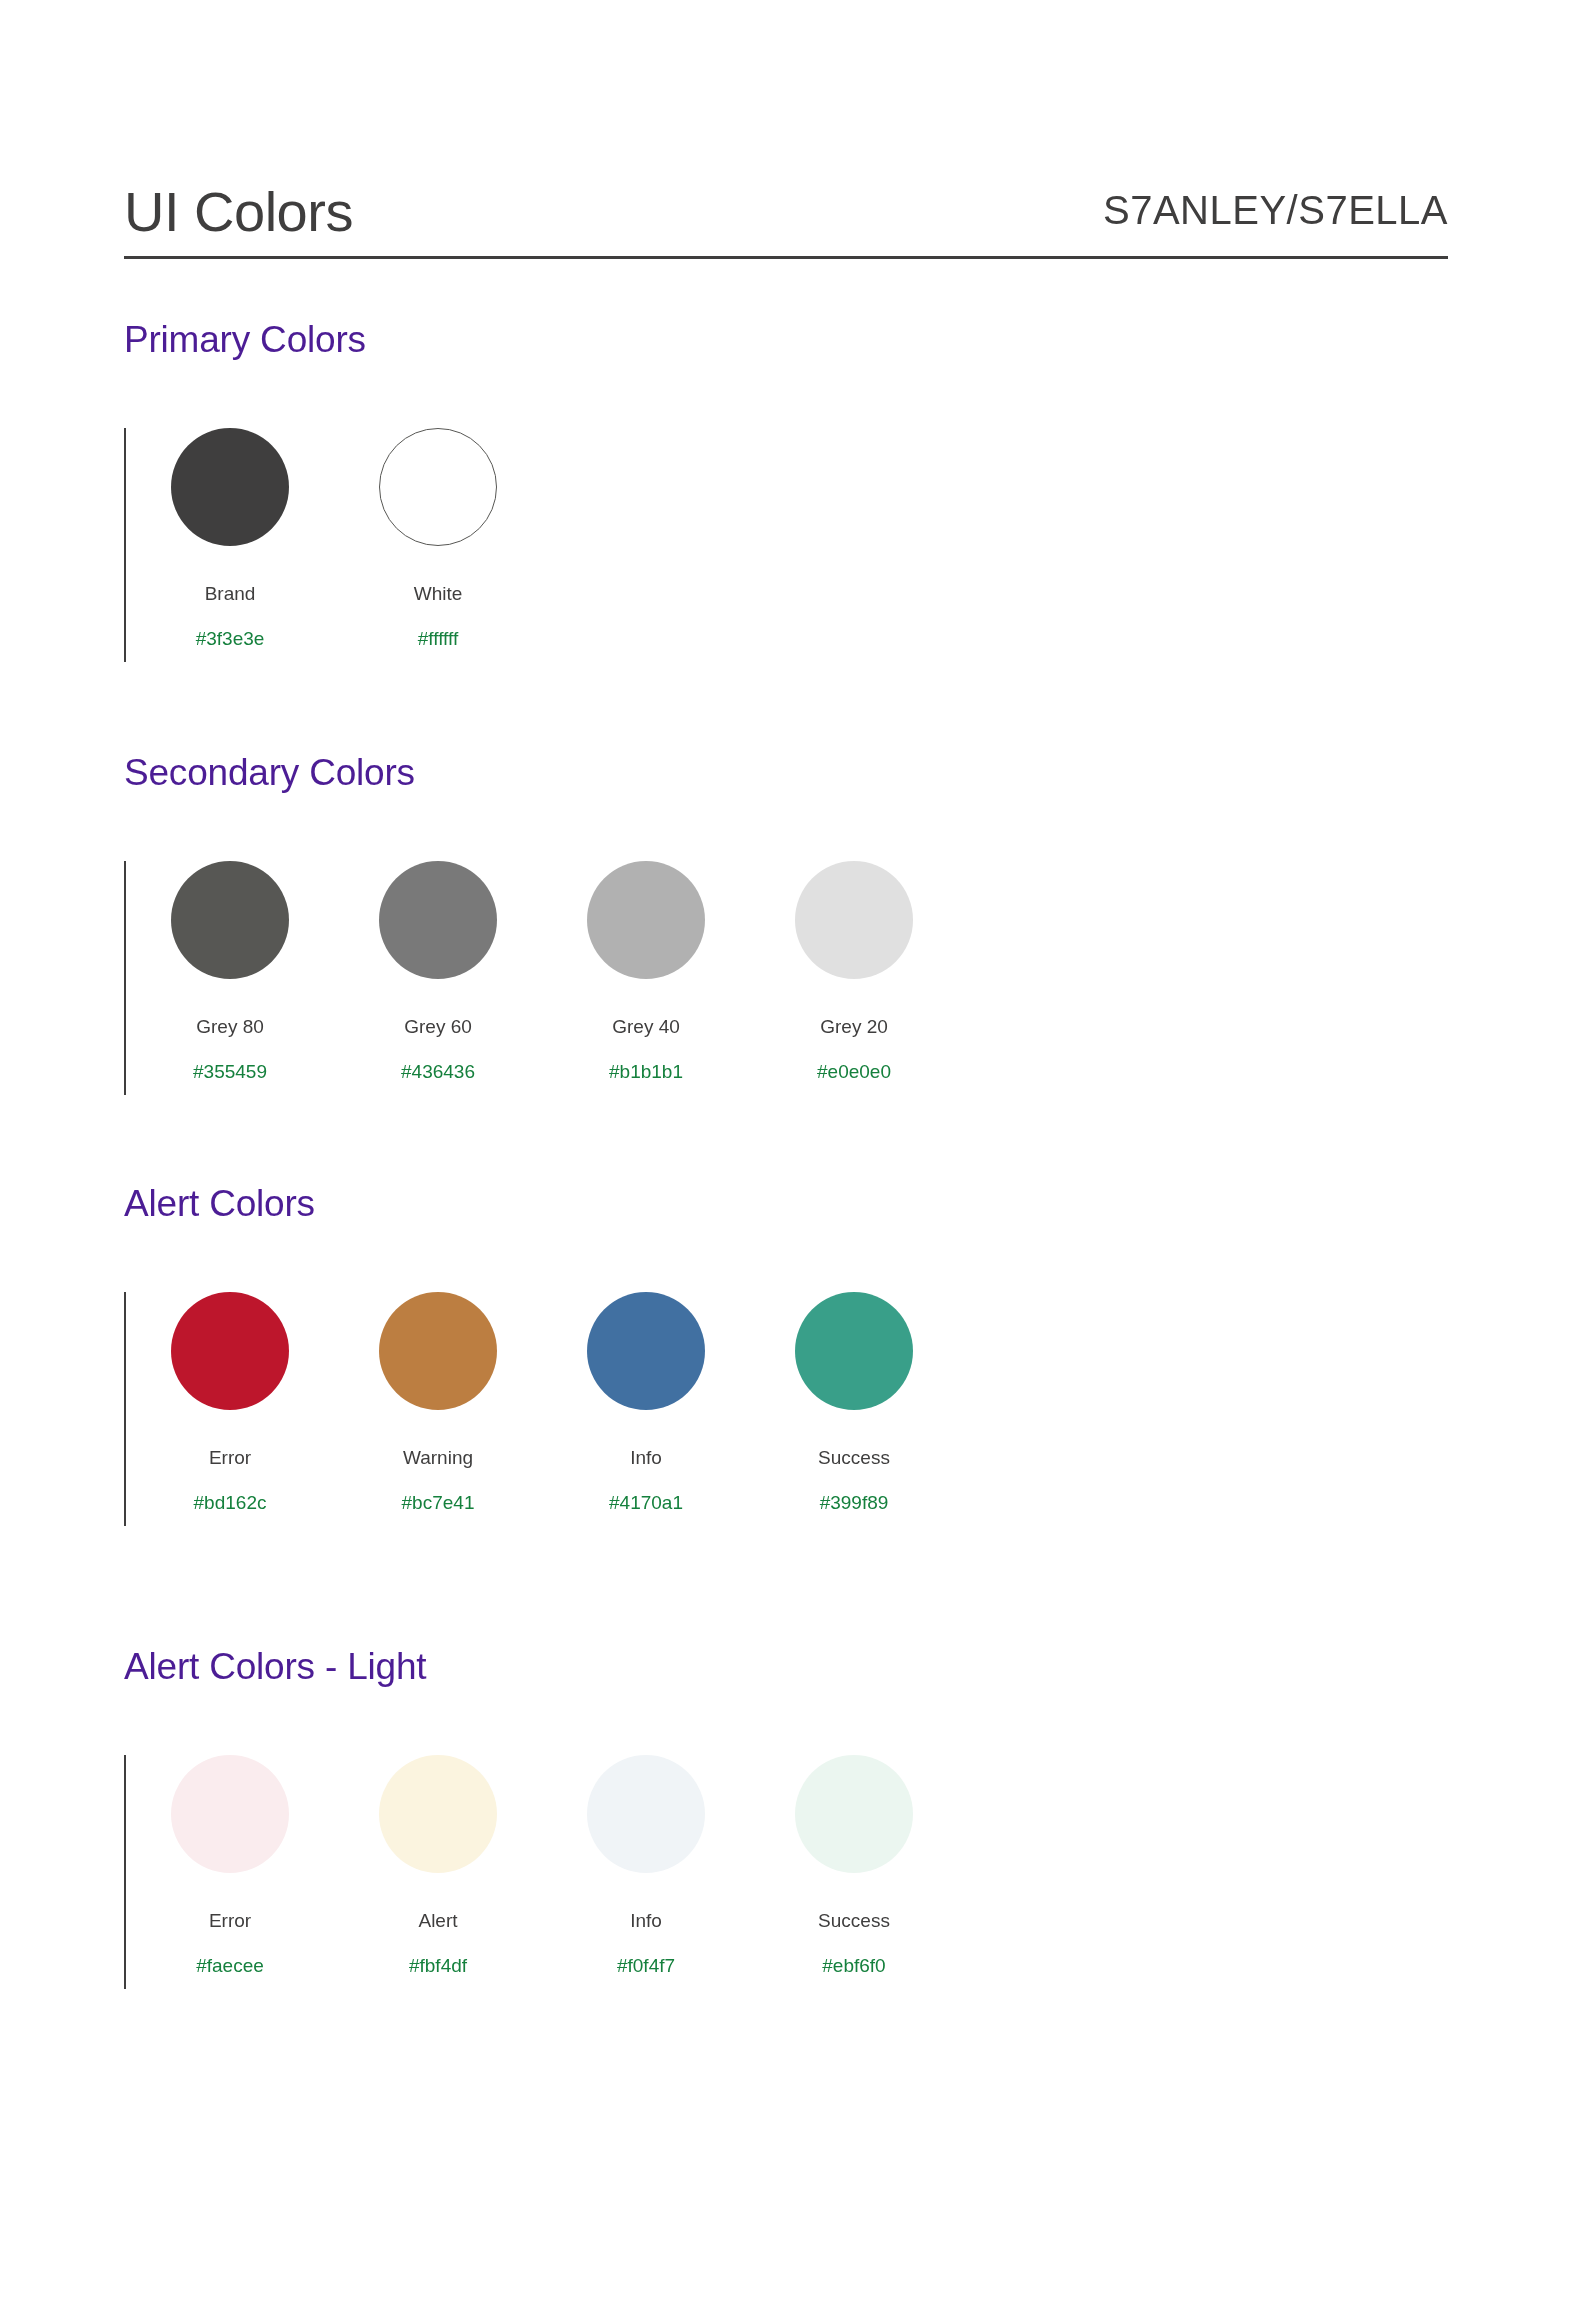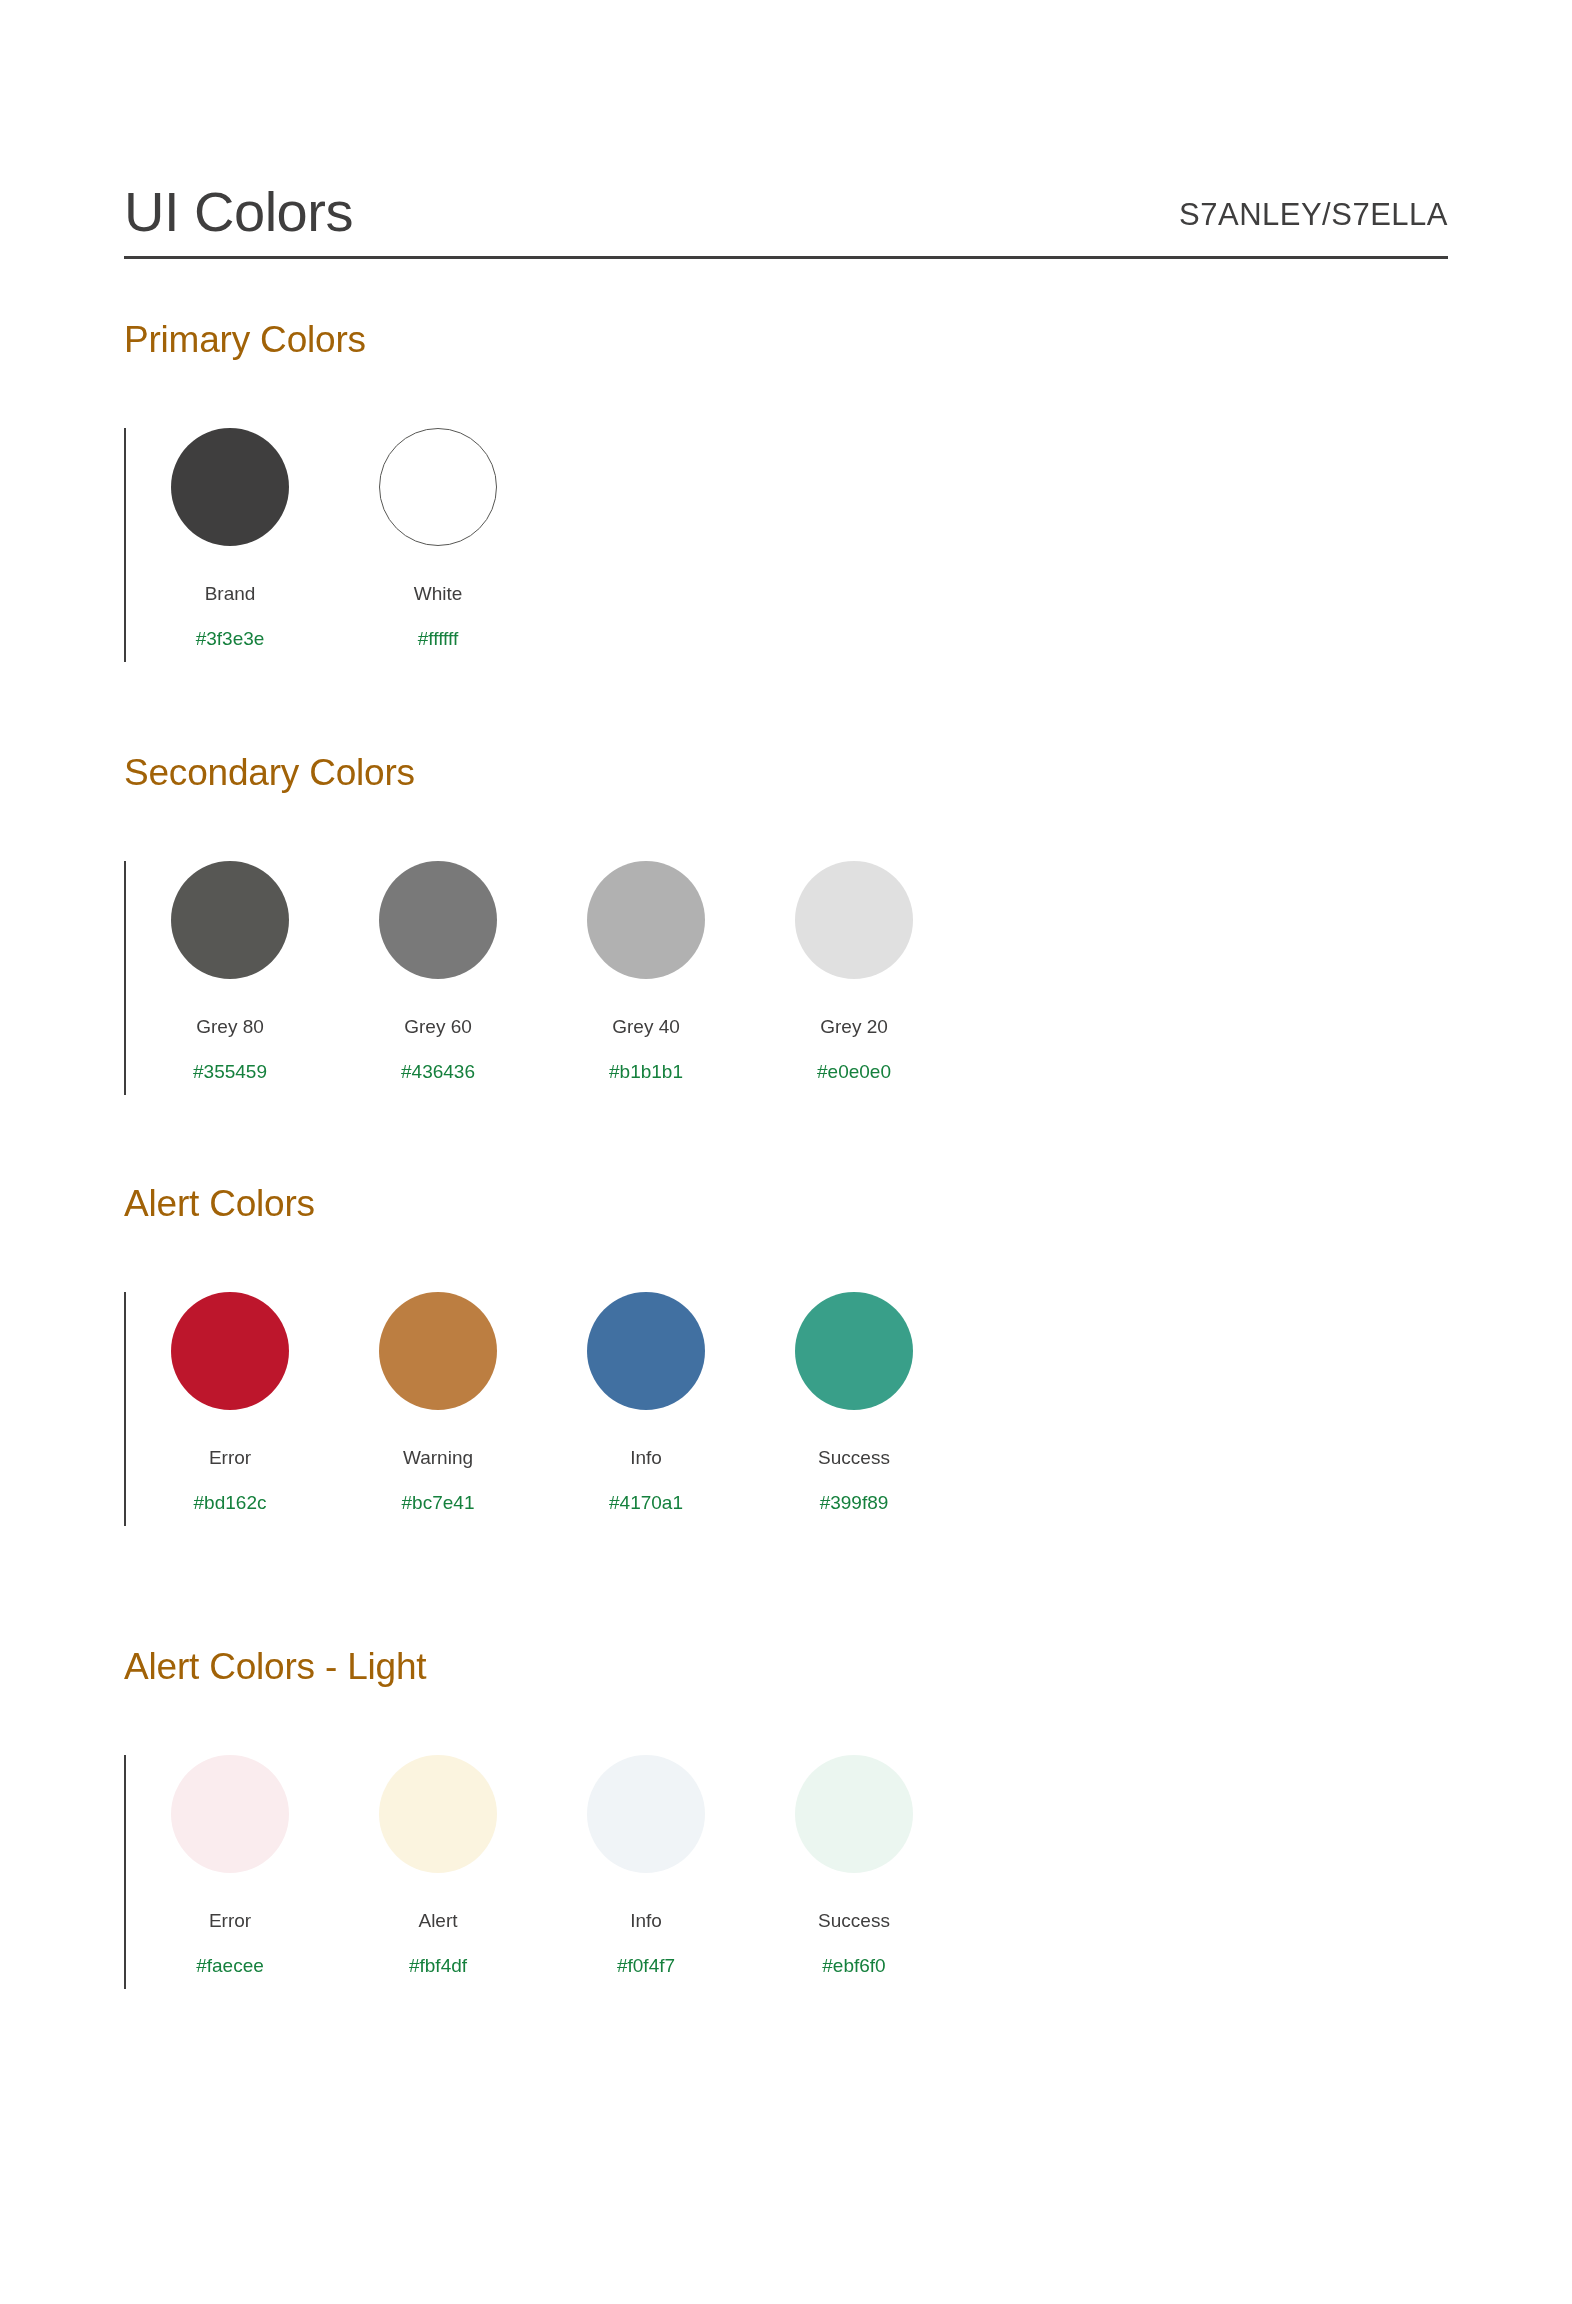--- a/index.html
+++ b/index.html
@@ -37,42 +37,42 @@
   .page-title {
     font-size: 56px;
     font-weight: 400;
     letter-spacing: -0.5px;
     line-height: 1;
     color: #3f3e3e;
     margin: 0;
     padding-bottom: 4px;
   }
   .brand-logo {
-    font-size: 31px;
+    font-size: 40px;
     font-weight: 500;
     letter-spacing: 0.5px;
     color: #3f3e3e;
     line-height: 1;
     padding-bottom: 14px;
     white-space: nowrap;
   }
 
   .header-rule {
     height: 3px;
     background: #3f3e3e;
     margin-top: 12px;
   }
 
   
   .section { position: relative; }
   .section-title {
     font-size: 37px;
     font-weight: 400;
     letter-spacing: -0.2px;
-    color: #a16207;
+    color: #4c1d95;
     margin: 0;
     line-height: 1;
   }
 
   .swatch-row {
     position: relative;
     display: flex;
     align-items: flex-end;
     border-left: 2px solid #3f3e3e;
     padding-left: 0;

